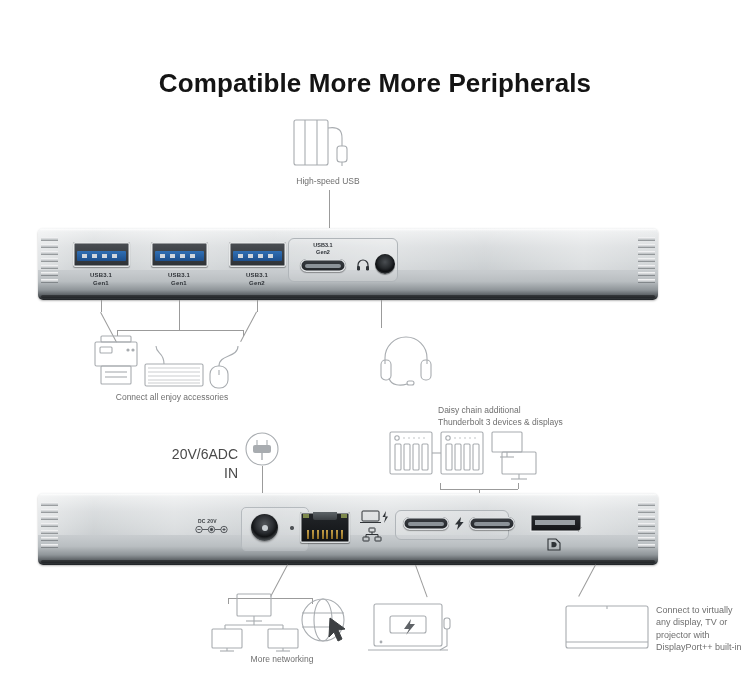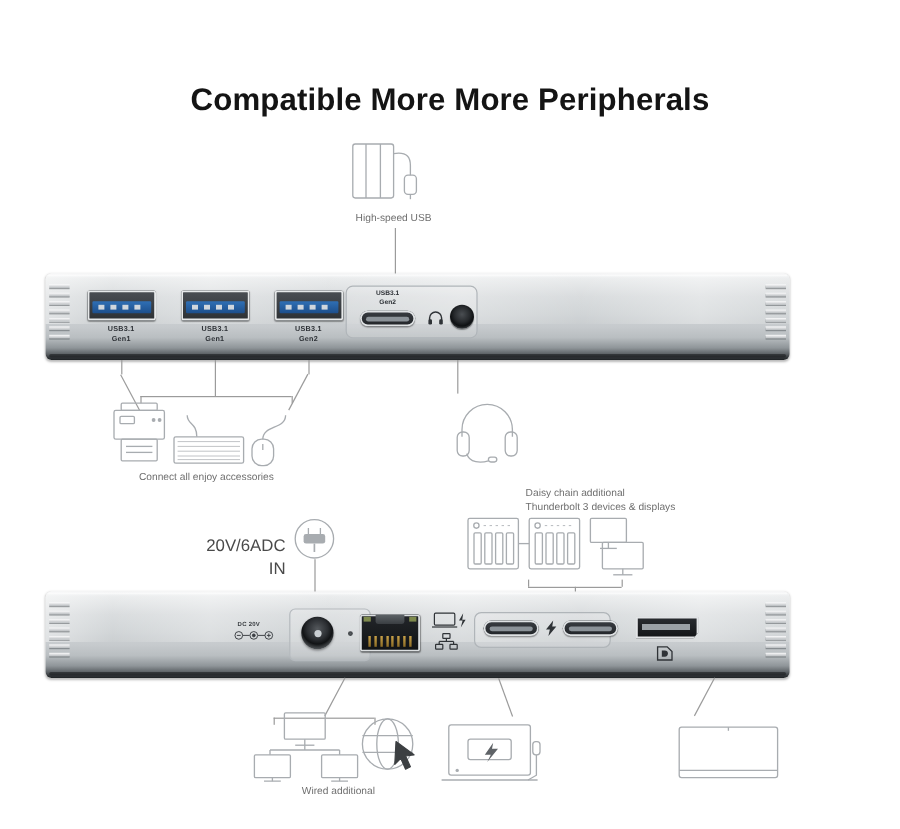--- a/index.html
+++ b/index.html
@@ -532,21 +532,21 @@
       <g>
         <circle cx="111" cy="28" r="21"></circle>
         <ellipse cx="111" cy="28" rx="9" ry="21"></ellipse>
         <line x1="90" y1="21" x2="132" y2="21"></line>
         <line x1="90" y1="35" x2="132" y2="35"></line>
       </g>
 
       <path d="M118 26 L133 37 L126 38 L130 47 L126 49 L122 40 L117 45 Z" fill="#3c3f42" stroke="#3c3f42" stroke-width="1" stroke-linejoin="round"></path>
     </svg>
   </div>
-  <div class="abs cap c" style="left:212px;top:654px;width:140px;">Wired additional</div>
+  <div class="abs cap c" style="left:212px;top:654px;width:140px;">More networking</div>
 
   <div class="diag" style="left:416px;top:565px;width:34px;transform:rotate(70deg);"></div>
 
   <div class="abs" style="left:368px;top:602px;">
     <svg width="92" height="54" viewBox="0 0 92 54" fill="none" stroke="#a8acb0" stroke-width="1.1">
       <rect x="6" y="2" width="68" height="42" rx="2"></rect>
       <rect x="22" y="14" width="36" height="17" rx="2"></rect>
       <path d="M43 17 L36 27 L41 27 L38 33 L47 22 L42 22 Z" fill="#5f6367" stroke="none"></path>
       <circle cx="13" cy="40" r="1.4" fill="#a8acb0" stroke="none"></circle>
       <line x1="0" y1="48" x2="80" y2="48"></line>
@@ -557,15 +557,21 @@
 
   <div class="diag" style="left:596px;top:565px;width:36px;transform:rotate(118deg);"></div>
 
   <div class="abs" style="left:564px;top:604px;">
     <svg width="86" height="52" viewBox="0 0 86 52" fill="none" stroke="#a8acb0" stroke-width="1.1">
       <rect x="2" y="2" width="82" height="42" rx="2"></rect>
       <line x1="2" y1="38" x2="84" y2="38"></line>
       <line x1="43" y1="2" x2="43" y2="5"></line>
     </svg>
   </div>
+  <div class="abs cap" style="left:656px;top:604px;width:94px;font-size:9px;">
+    <div>Connect to virtually</div>
+    <div>any display, TV or</div>
+    <div>projector with</div>
+    <div>DisplayPort++ built-in</div>
+  </div>
 
 
 </div>
 
 </body></html>

